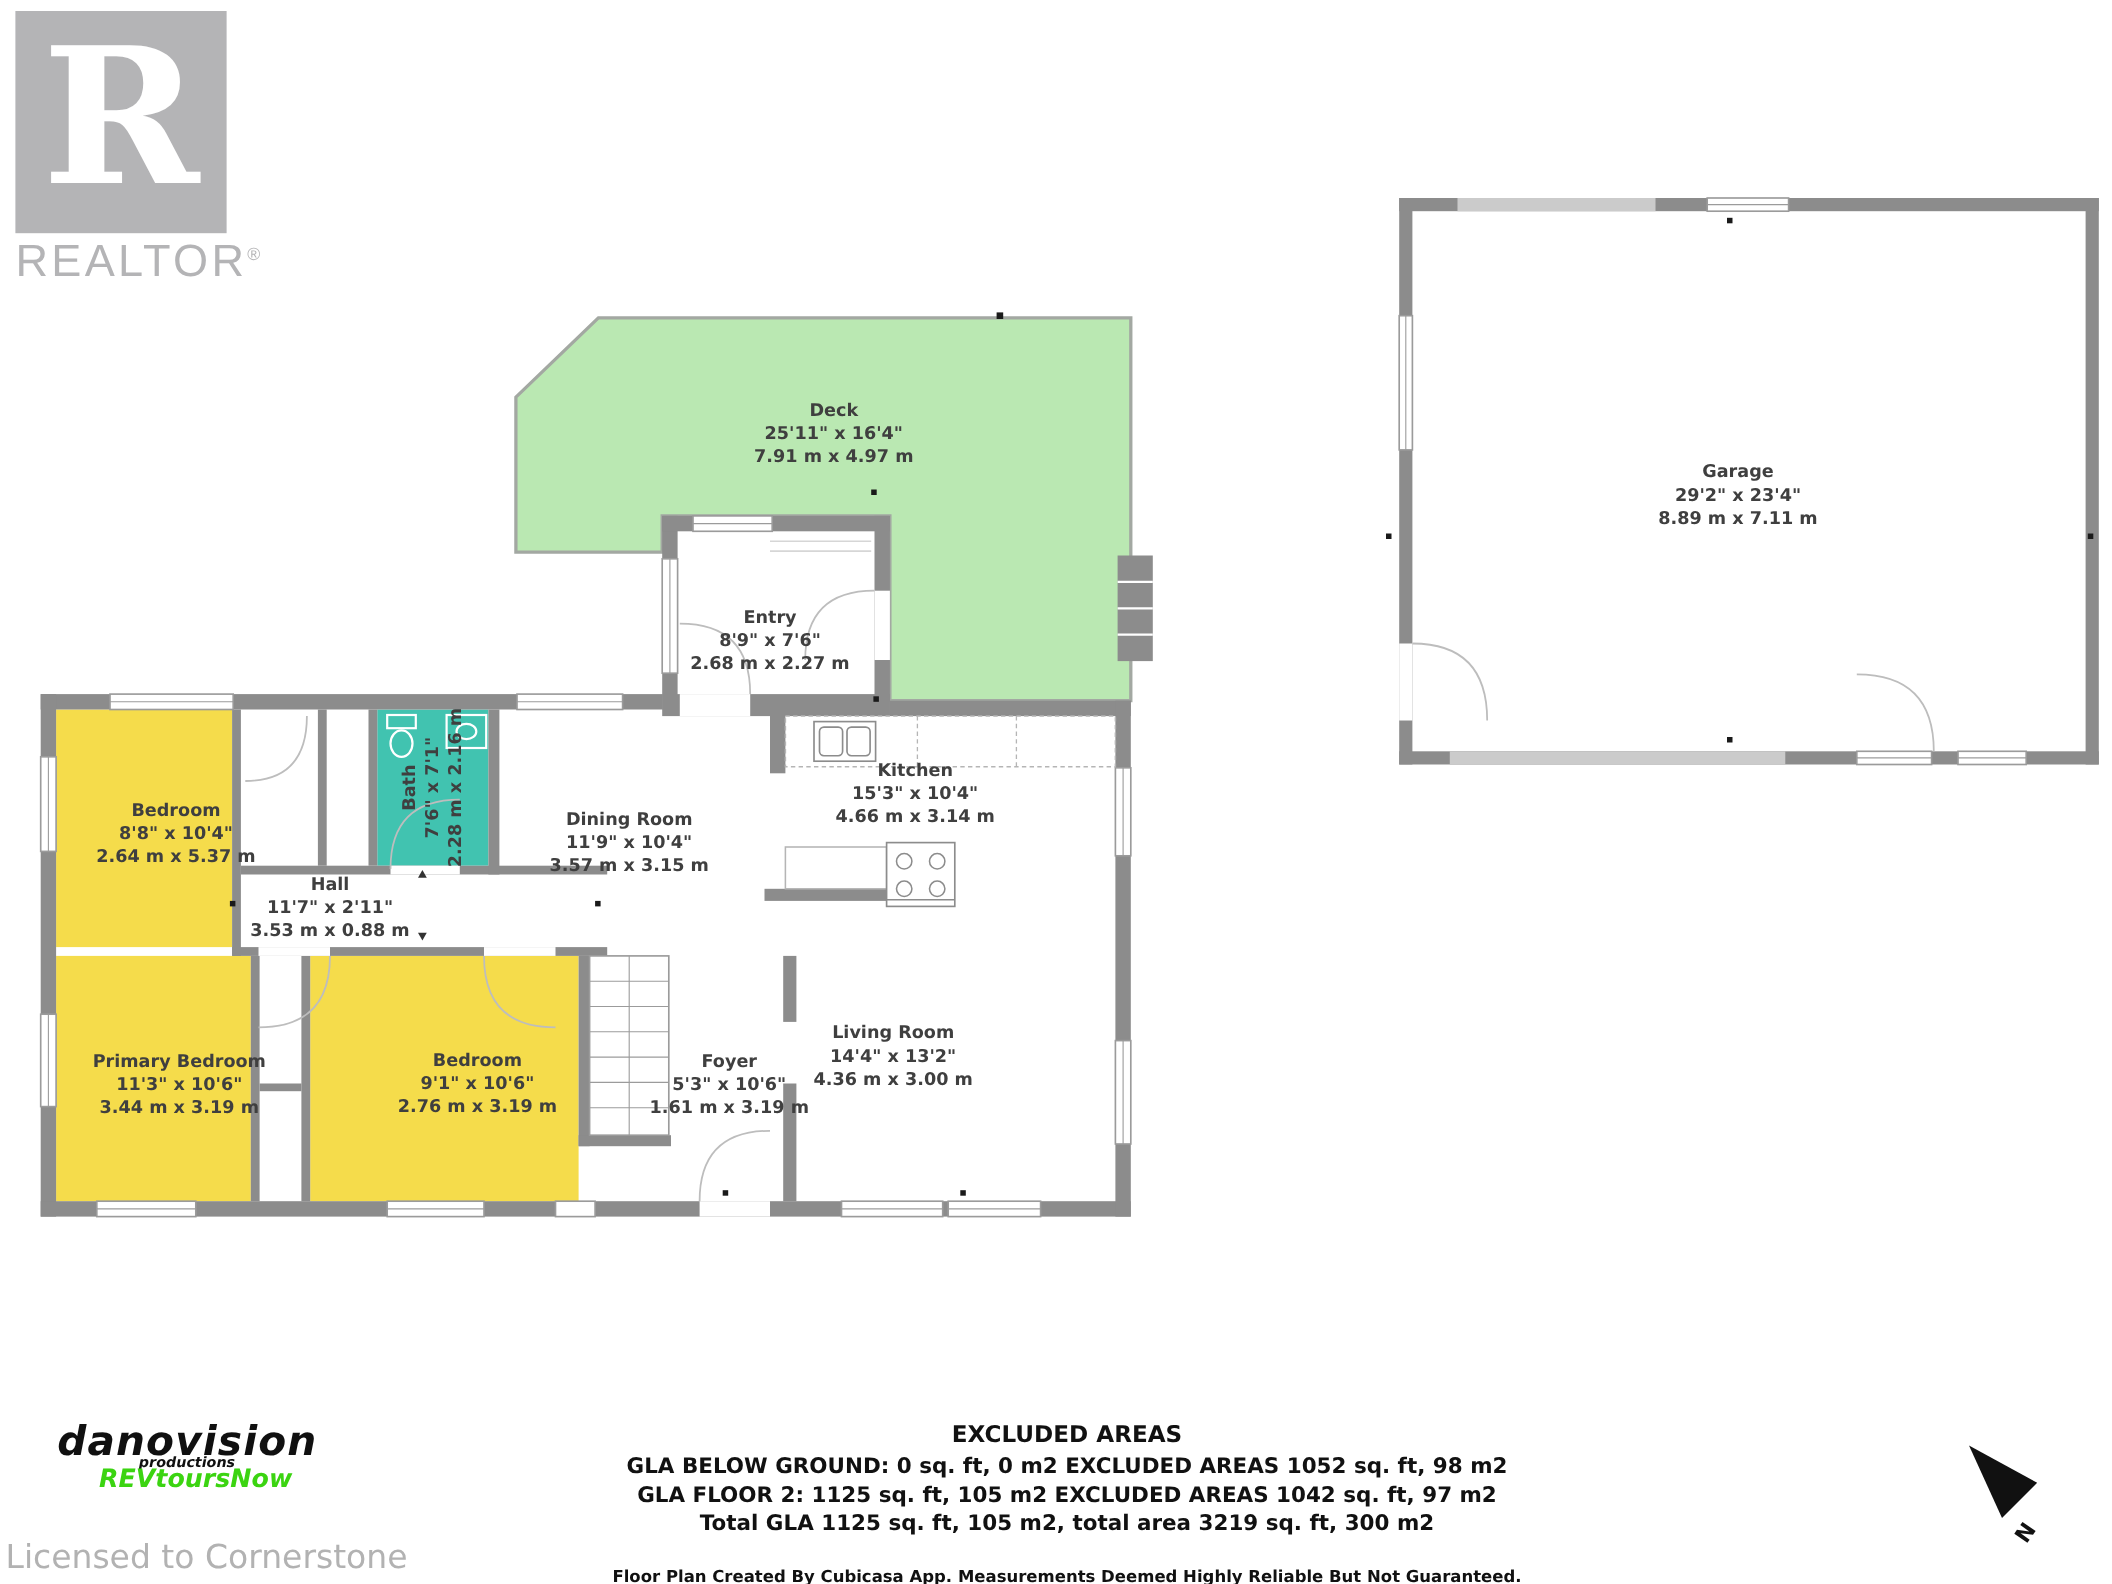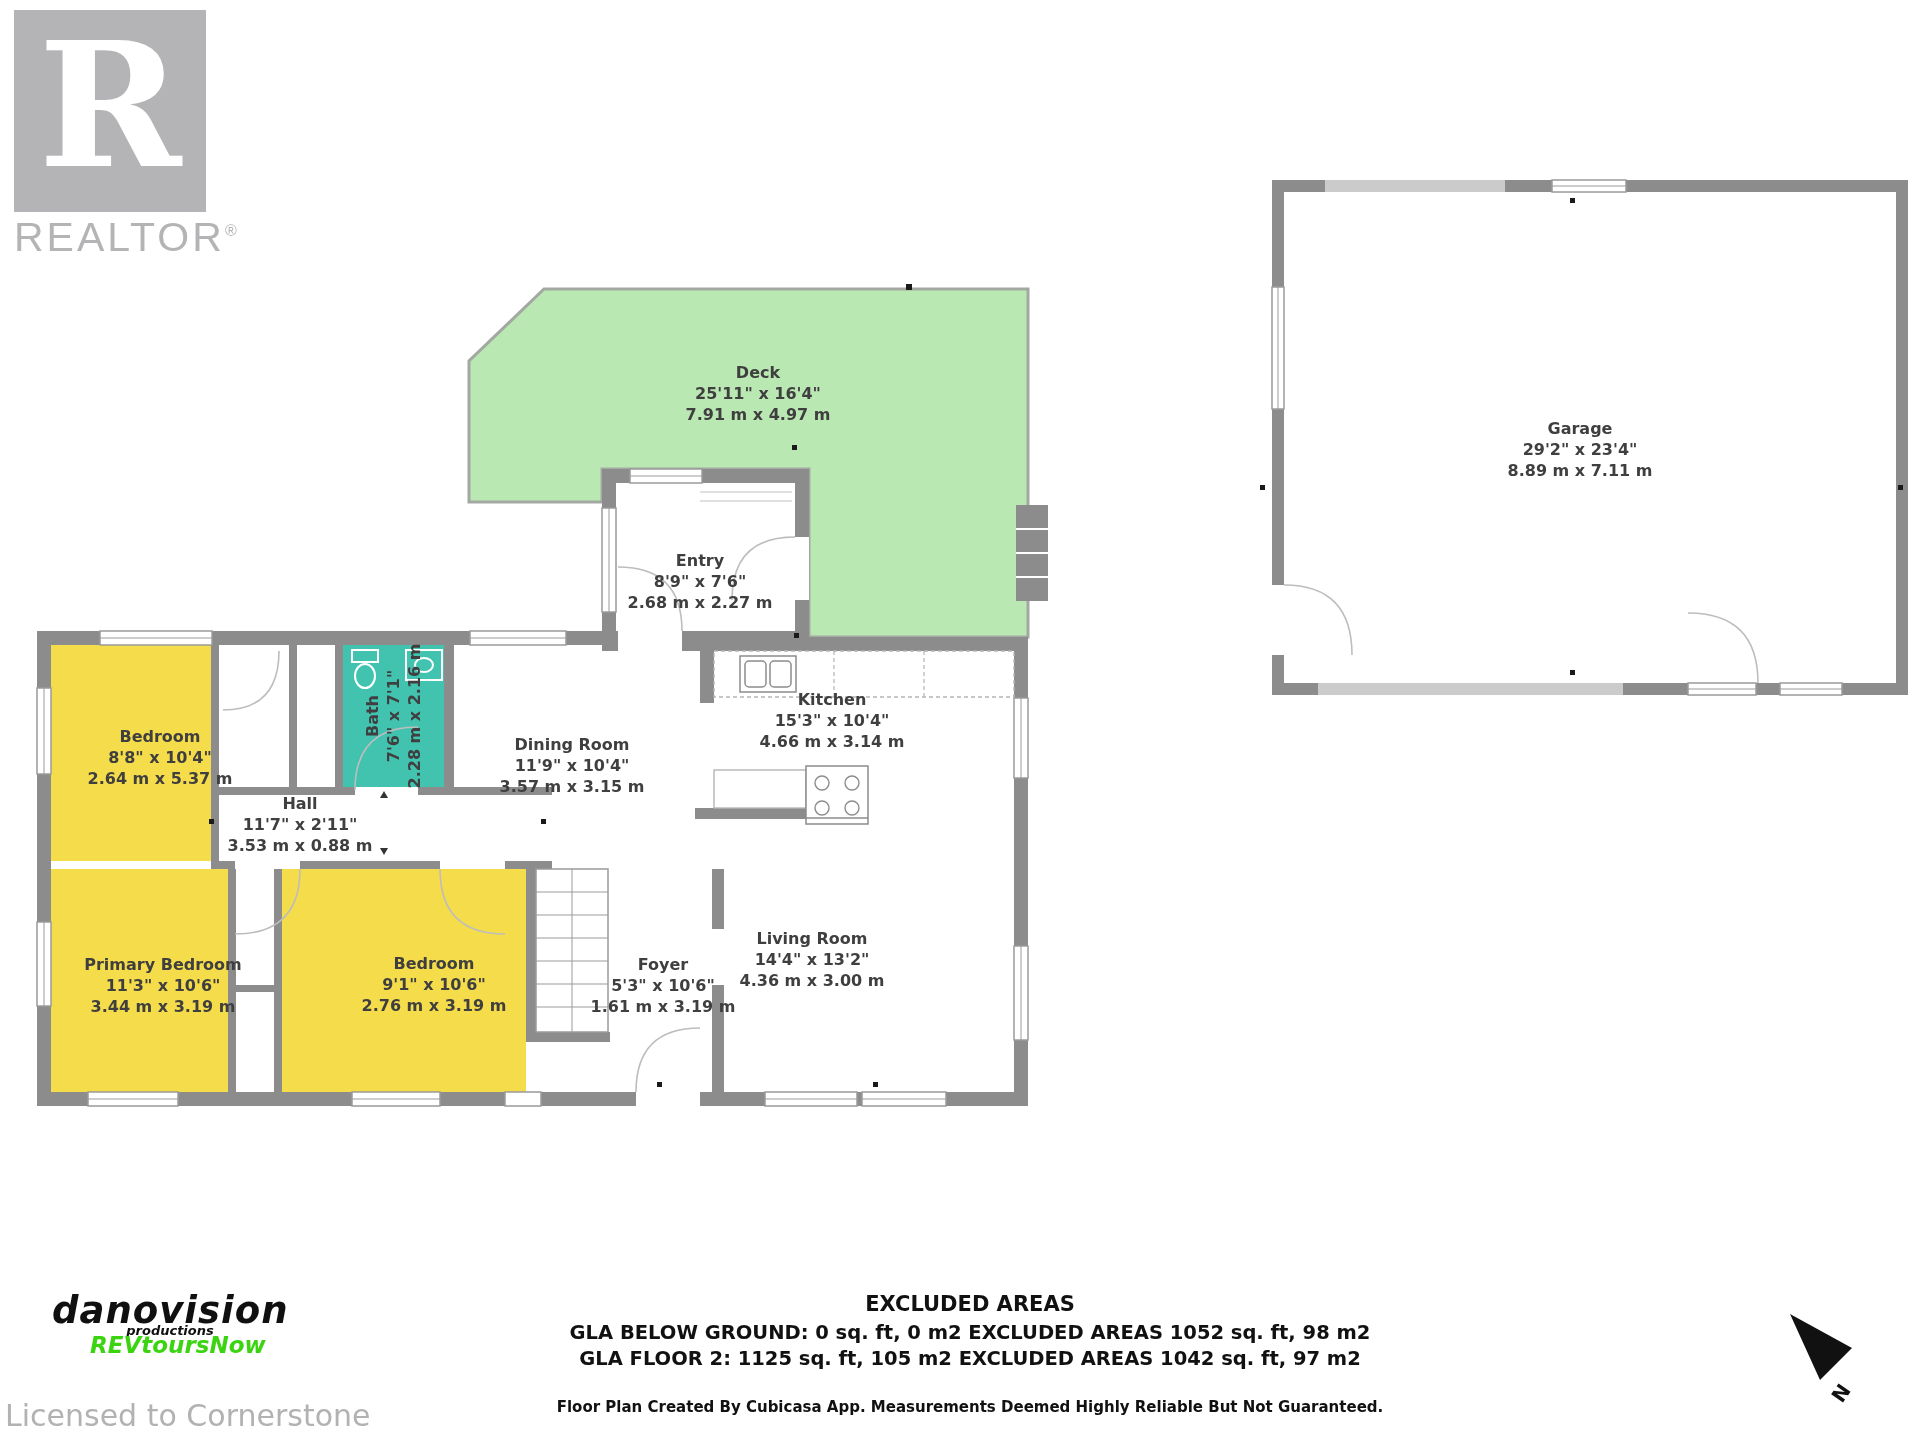--- a/index.html
+++ b/index.html
@@ -279,20 +279,21 @@
   <div class="room-label" style="left:812px;top:928px;">
     <div>Living Room</div>
     <div>14'4" x 13'2"</div>
     <div>4.36 m x 3.00 m</div>
   </div>
 
   <div class="areas">
     <div class="areas-title">EXCLUDED AREAS</div>
     <div class="areas-line">GLA BELOW GROUND: 0 sq. ft, 0 m2 EXCLUDED AREAS 1052 sq. ft, 98 m2</div>
     <div class="areas-line">GLA FLOOR 2: 1125 sq. ft, 105 m2 EXCLUDED AREAS 1042 sq. ft, 97 m2</div>
+    <div class="areas-line">Total GLA 1125 sq. ft, 105 m2, total area 3219 sq. ft, 300 m2</div>
     <div class="areas-disclaimer">Floor Plan Created By Cubicasa App. Measurements Deemed Highly Reliable But Not Guaranteed.</div>
   </div>
 
   <div class="dano">
     <div class="dano-main">danovision</div>
     <div class="dano-prod">productions</div>
     <div class="dano-rev">REVtoursNow</div>
   </div>
 
   <div class="licensed">Licensed to Cornerstone</div>

